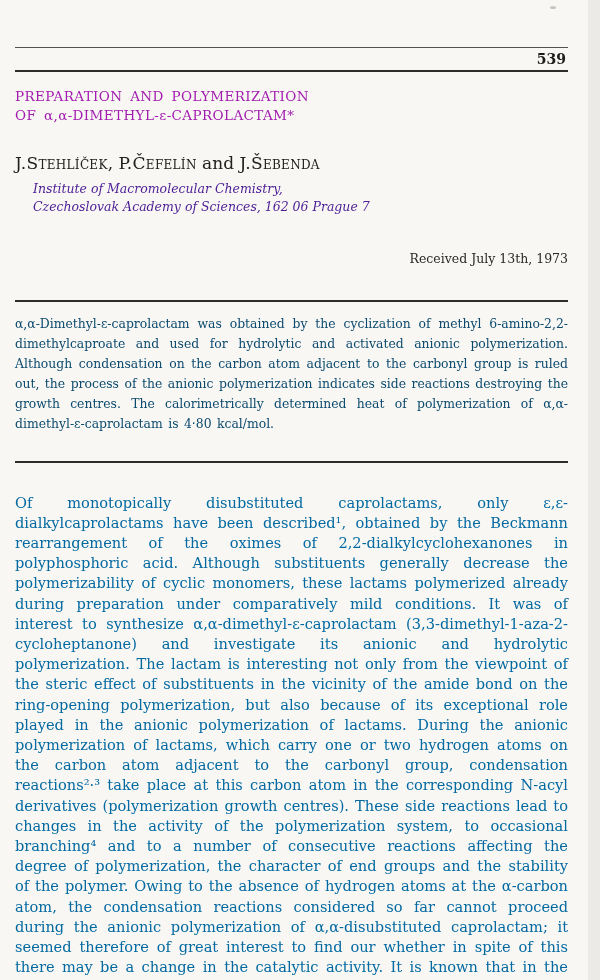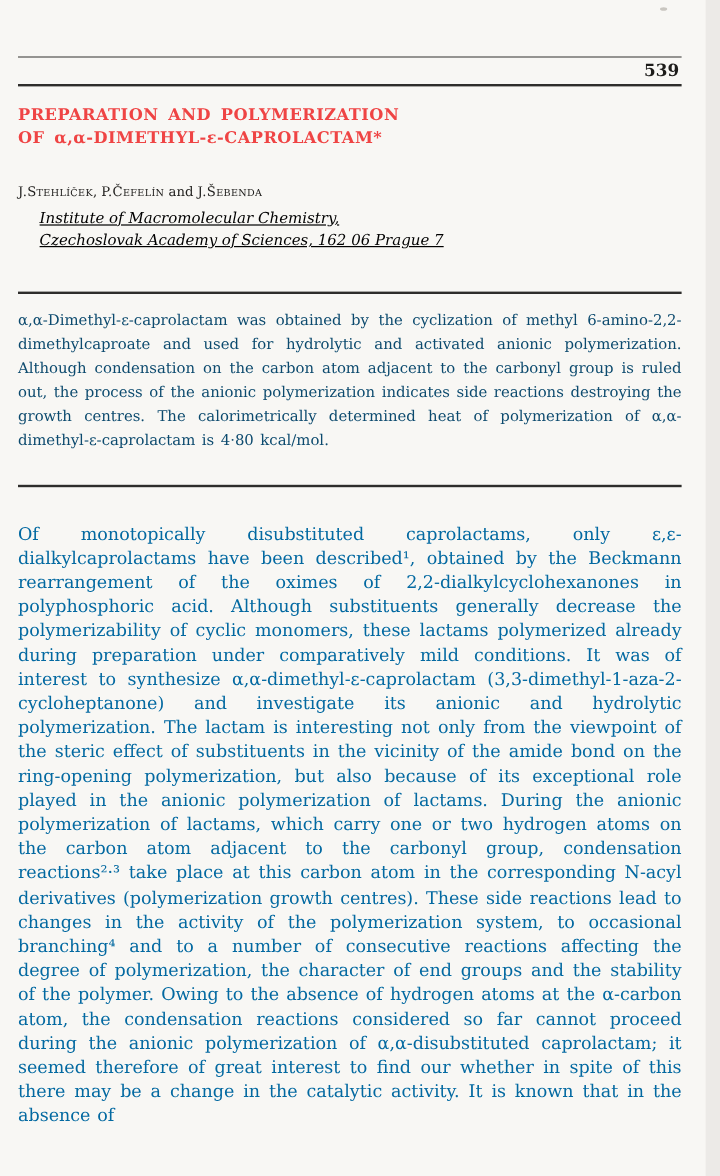--- a/index.html
+++ b/index.html
@@ -26,43 +26,42 @@
   .page-number {
     text-align: right;
     font-weight: bold;
     font-size: 14px;
     padding: 3px 2px 3px 0;
     color: #1d1c1a;
   }
 
   .title-block { margin-top: 15px; }
   .title-line {
-    font-weight: bold;
+    font-weight: normal;
     font-size: 13.5px;
     line-height: 18.5px;
     letter-spacing: 0.4px;
     word-spacing: 3px;
-    color: #ef4444;
+    color: #a21caf;
   }
 
   .authors {
     margin-top: 29px;
-    font-size: 11px;
+    font-size: 17px;
     color: #22211f;
   }
   .sc { font-variant: small-caps; letter-spacing: 0.3px; }
 
   .affiliation {
     margin-top: 7px;
     padding-left: 18px;
     font-style: italic;
     font-size: 12.5px;
     line-height: 18px;
-    color: #000000;
-    text-decoration: underline;
+    color: #4c1d95;
   }
 
   .received {
     margin-top: 35px;
     text-align: right;
     font-size: 12.5px;
     color: #2b2a28;
   }
 
   .abstract-rule { margin-top: 34px; }
@@ -110,20 +109,21 @@
       <div class="title-line">OF α,α-DIMETHYL-ε-CAPROLACTAM*</div>
     </div>
 
     <div class="authors"><span class="sc">J.Stehlíček</span><span>, </span><span class="sc">P.Čefelín</span><span> and </span><span class="sc">J.Šebenda</span></div>
 
     <div class="affiliation">
       <div>Institute of Macromolecular Chemistry,</div>
       <div>Czechoslovak Academy of Sciences, 162 06 Prague 7</div>
     </div>
 
+    <div class="received">Received July 13th, 1973</div>
 
     <div class="rule rule-thick abstract-rule"></div>
 
     <p class="abstract">α,α-Dimethyl-ε-caprolactam was obtained by the cyclization of methyl 6-amino-2,2-dimethylcaproate and used for hydrolytic and activated anionic polymerization. Although condensation on the carbon atom adjacent to the carbonyl group is ruled out, the process of the anionic polymerization indicates side reactions destroying the growth centres. The calorimetrically determined heat of polymerization of α,α-dimethyl-ε-caprolactam is 4·80 kcal/mol.</p>
 
     <div class="rule abstract-rule-bottom"></div>
 
     <p class="body-text">Of monotopically disubstituted caprolactams, only ε,ε-dialkylcaprolactams have been described¹, obtained by the Beckmann rearrangement of the oximes of 2,2-dialkylcyclohexanones in polyphosphoric acid. Although substituents generally decrease the polymerizability of cyclic monomers, these lactams polymerized already during preparation under comparatively mild conditions. It was of interest to synthesize α,α-dimethyl-ε-caprolactam (3,3-dimethyl-1-aza-2-cycloheptanone) and investigate its anionic and hydrolytic polymerization. The lactam is interesting not only from the viewpoint of the steric effect of substituents in the vicinity of the amide bond on the ring-opening polymerization, but also because of its exceptional role played in the anionic polymerization of lactams. During the anionic polymerization of lactams, which carry one or two hydrogen atoms on the carbon atom adjacent to the carbonyl group, condensation reactions²·³ take place at this carbon atom in the corresponding N-acyl derivatives (polymerization growth centres). These side reactions lead to changes in the activity of the polymerization system, to occasional branching⁴ and to a number of consecutive reactions affecting the degree of polymerization, the character of end groups and the stability of the polymer. Owing to the absence of hydrogen atoms at the α-carbon atom, the condensation reactions considered so far cannot proceed during the anionic polymerization of α,α-disubstituted caprolactam; it seemed therefore of great interest to find our whether in spite of this there may be a change in the catalytic activity. It is known that in the absence of</p>
 
   </div>

